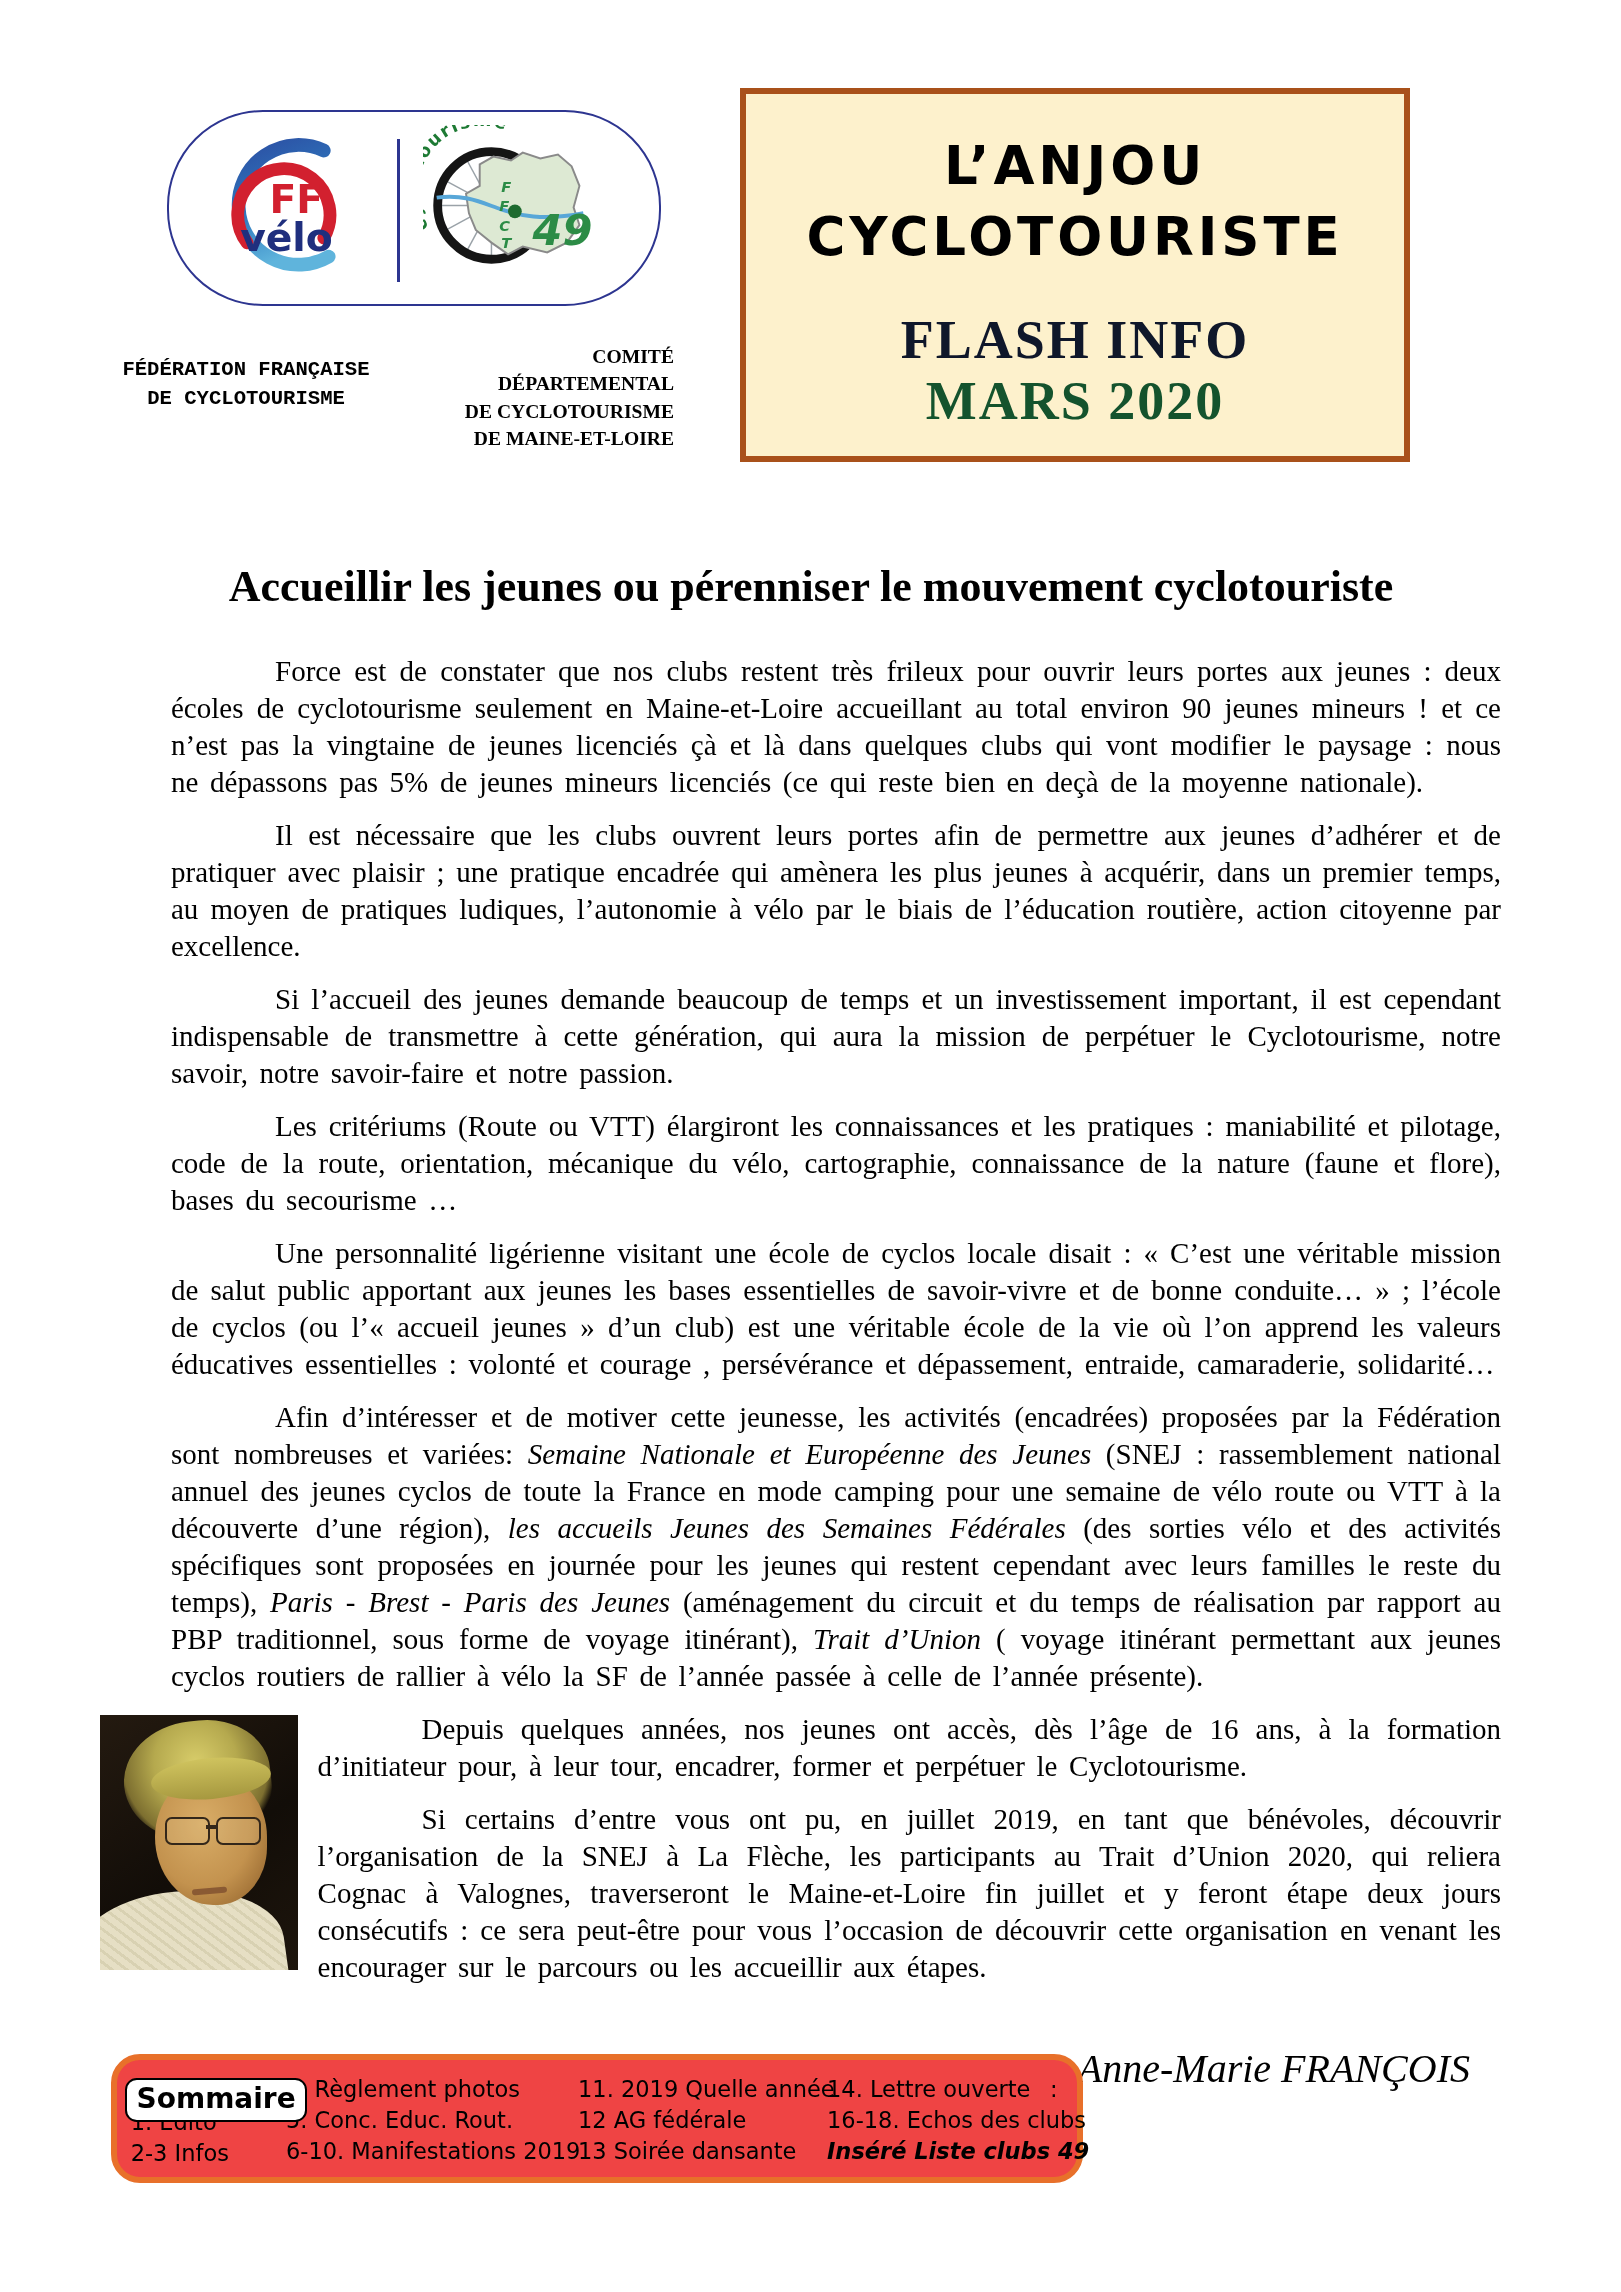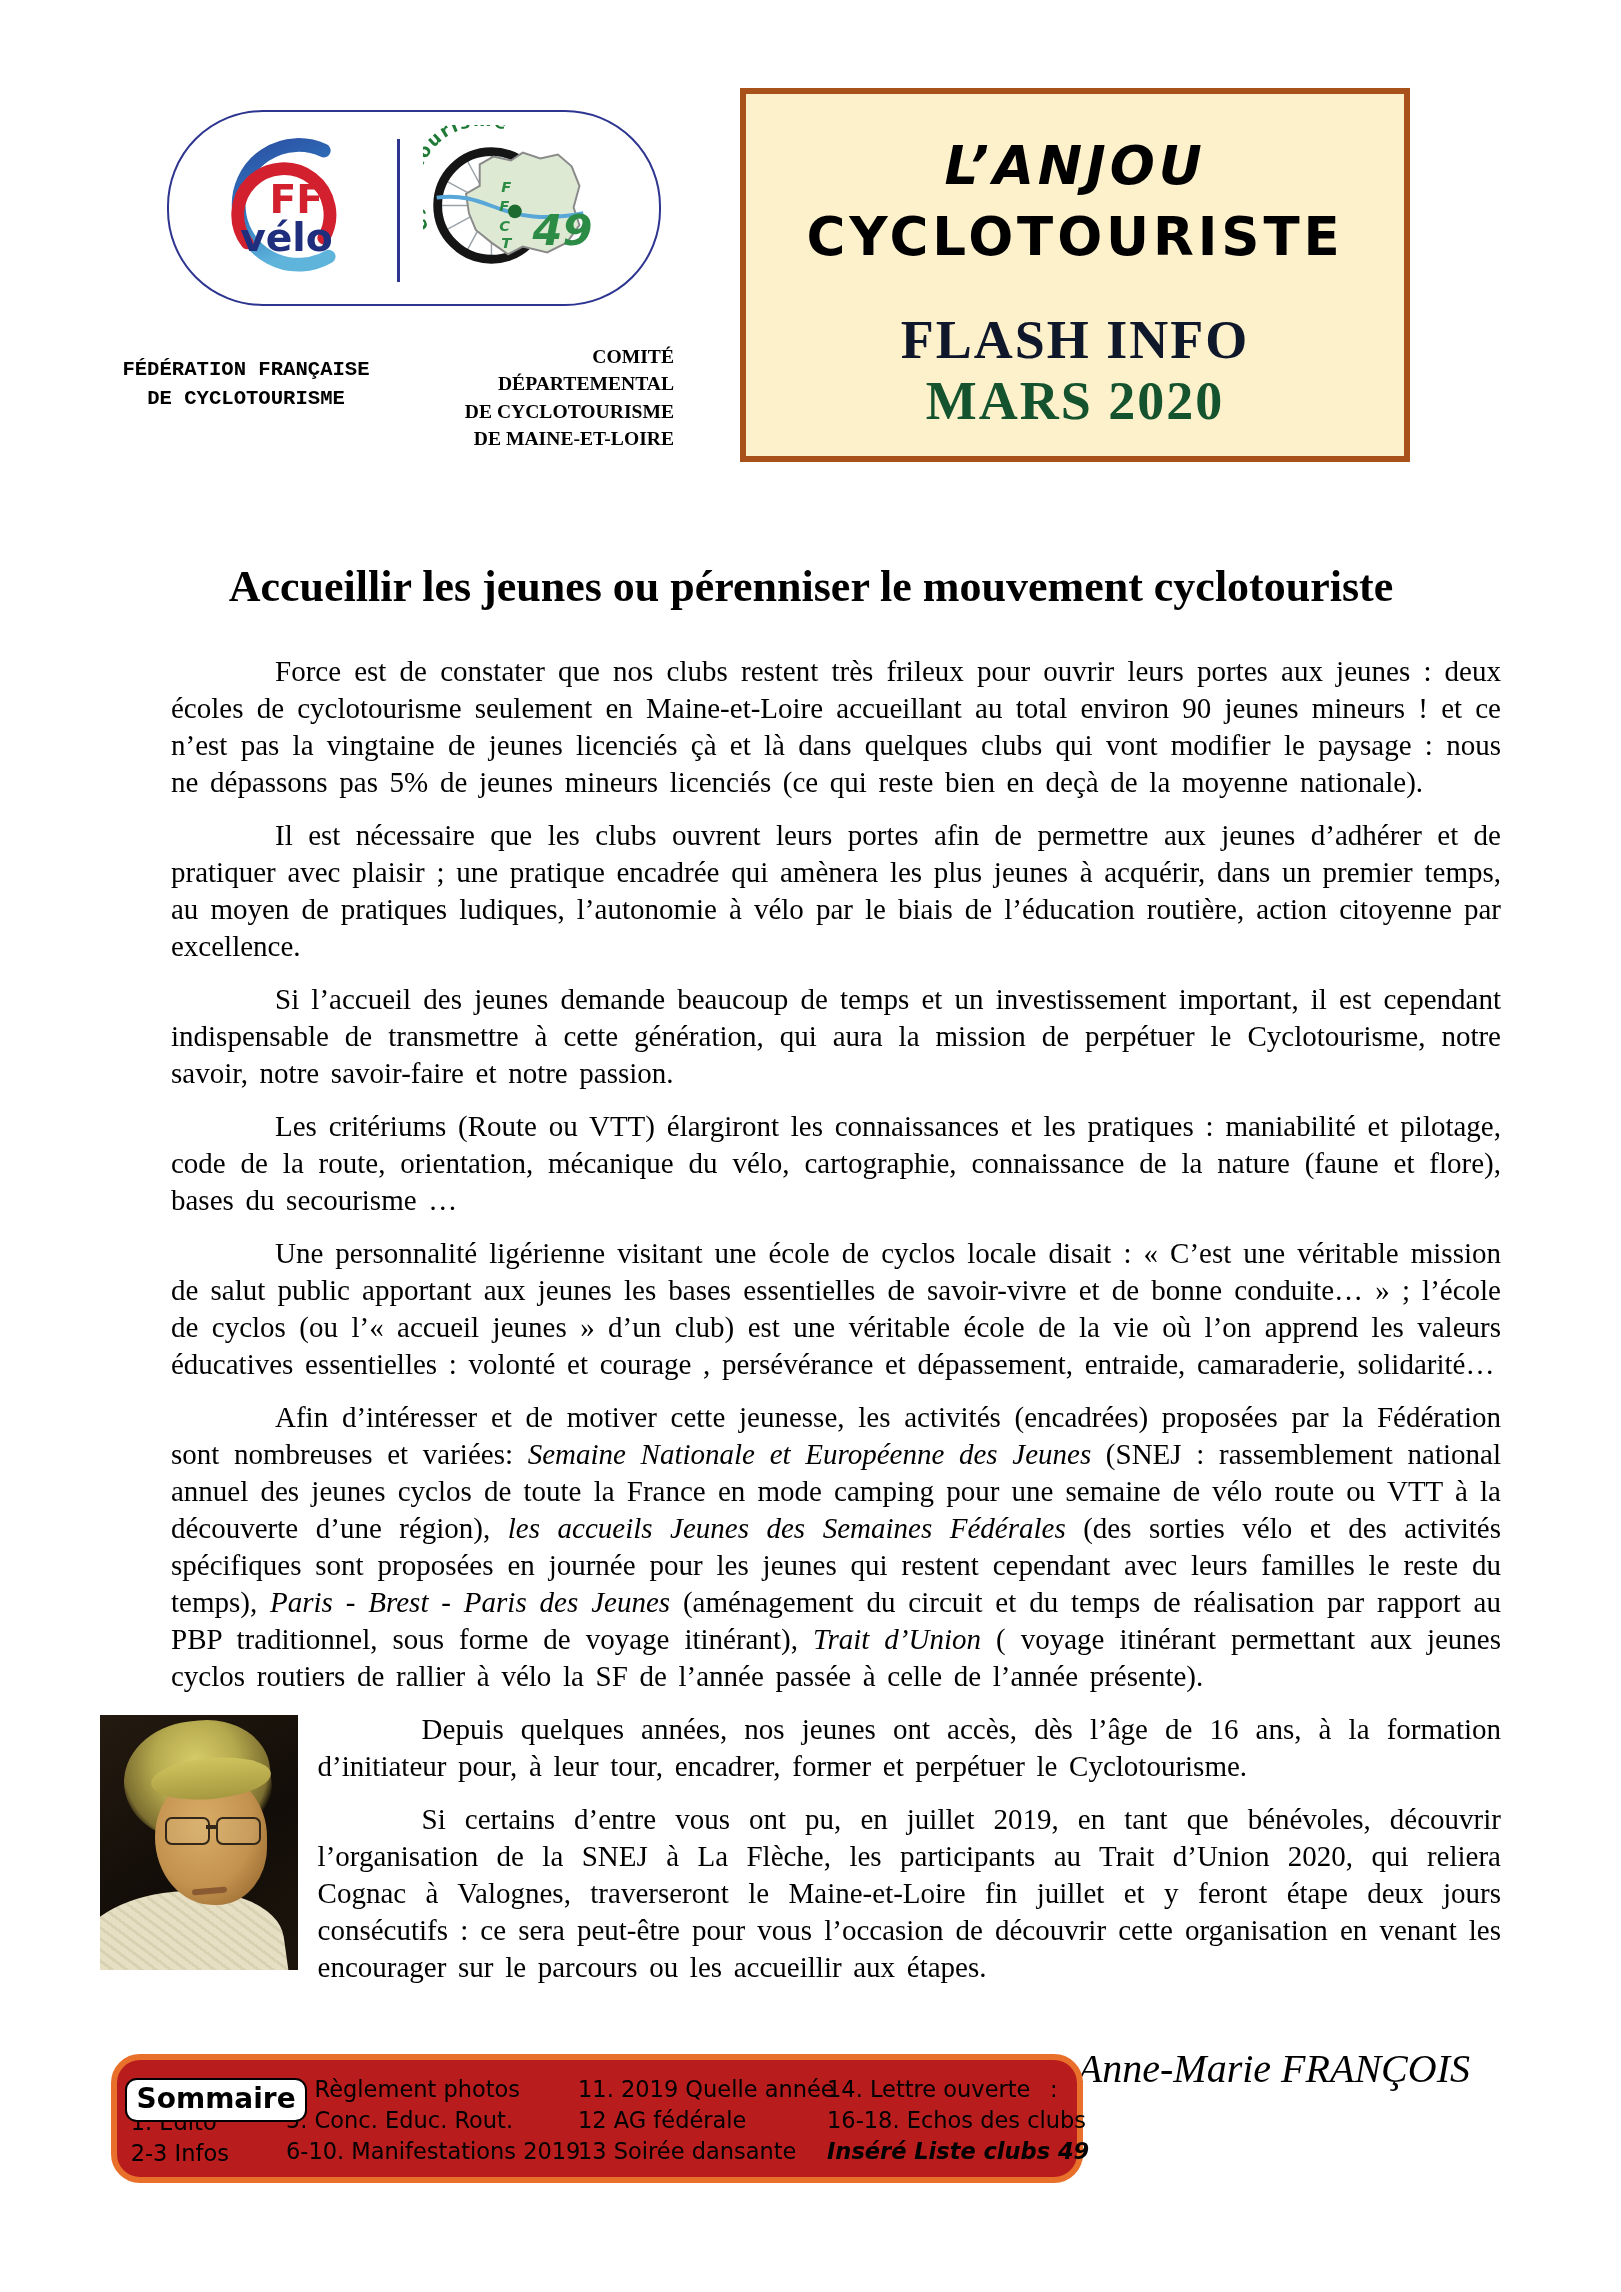--- a/index.html
+++ b/index.html
@@ -15,21 +15,21 @@
 
   .fed-text{position:absolute;left:94px;top:355px;width:304px;text-align:center;
             font-family:Liberation Mono, monospace;font-weight:bold;font-size:20.6px;line-height:29px;}
   .comite-text{position:absolute;left:429px;top:343px;width:245px;text-align:right;
             font-weight:bold;font-size:19.6px;line-height:27.4px;}
 
   
   .flash-box{position:absolute;left:740px;top:88px;width:670px;height:374px;box-sizing:border-box;
              background:#FDF1CC;border:6.9px solid #A9511A;text-align:center;}
   .anjou{font-family:"DejaVu Sans",sans-serif;font-weight:bold;font-size:53px;letter-spacing:3.9px;line-height:61px;}
-  .anjou-1{margin-top:41px;font-style:italic;}
+  .anjou-1{margin-top:41px;}
   .anjou-2{margin-top:9.8px;}
   .flash-info{margin-top:45px;font-weight:bold;font-size:54px;color:#0f172a;letter-spacing:2px;line-height:57px;}
   .mars{margin-top:3.9px;font-weight:bold;font-size:54px;color:#14532d;letter-spacing:2px;line-height:57px;}
 
   
   .main-title{position:absolute;left:59px;top:561px;width:1504px;margin:0;text-align:center;
               font-size:44px;font-weight:bold;}
   .article{position:absolute;left:155px;top:637px;width:1362px;font-size:29px;line-height:37px;
            text-align:justify;word-spacing:4.4px;}
   .article p{margin:16px;text-indent:104px;}
@@ -52,21 +52,21 @@
   .ph-bridge{position:absolute;left:106px;top:110px;width:11.8px;height:3.9px;background:#33271a;}
   .ph-mouth{position:absolute;left:92px;top:173px;width:35px;height:5.9px;background:#8a5a33;
            border-radius:2.9px;transform:rotate(-5deg);}
   .ph-shoulder{position:absolute;left:-21.6px;bottom:-31px;width:206px;height:110px;border-radius:45% 55% 0 0;
            background:repeating-linear-gradient(45deg,#e6dfc4 0 5.9px,#d8d1b2 5.9px 8.8px);transform:rotate(-8deg);}
 
   .signature{position:absolute;top:2045px;right:151px;font-size:40px;font-style:italic;}
 
   
   .sommaire{position:absolute;left:111px;top:2054px;width:972px;height:129px;box-sizing:border-box;
-            background:#b91c1c;border:6.9px solid #E8702A;border-radius:29px;
+            background:#ef4444;border:6.9px solid #E8702A;border-radius:29px;
             font-family:"DejaVu Sans",sans-serif;}
   .som-label{position:absolute;left:7.8px;top:17.6px;background:#ffffff;border:2.9px solid #000;border-radius:11.8px;
             padding:2px 9.8px 5.9px;font-size:28px;font-weight:bold;z-index:2;}
   .som-col{position:absolute;display:flex;flex-direction:column;gap:3.9px;font-size:22.5px;line-height:27.4px;
             white-space:nowrap;}
   .som-col-1{left:13.7px;top:49px;z-index:1;}
   .som-col-2{left:169px;top:15.7px;}
   .som-col-3{left:461px;top:15.7px;}
   .som-col-4{left:710px;top:15.7px;}
   .som-item.em{font-style:italic;font-weight:bold;}

